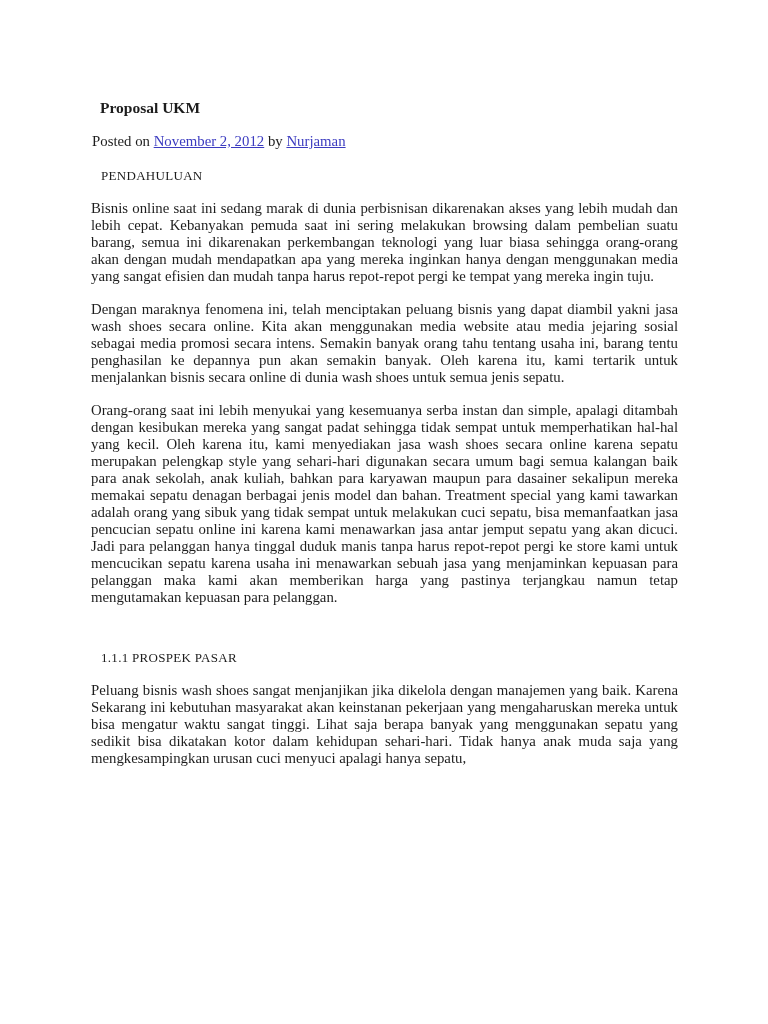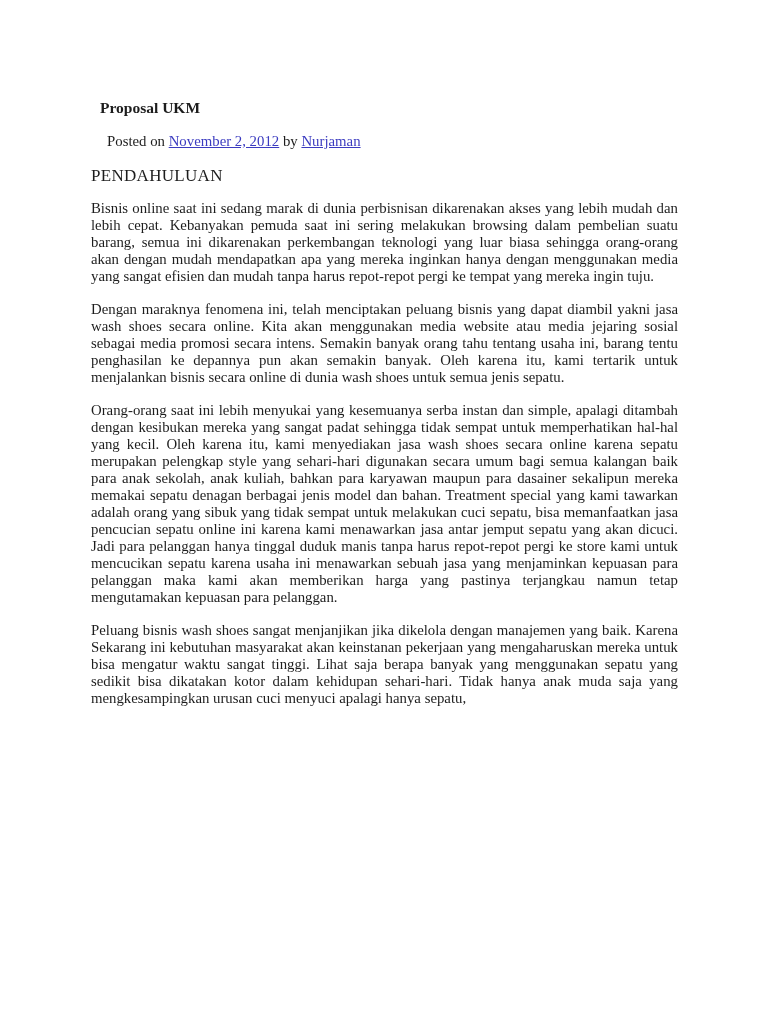--- a/index.html
+++ b/index.html
@@ -23,32 +23,32 @@
   }
   .post-title {
     font-size: 15.5px;
     font-weight: bold;
     line-height: 17px;
     margin: 0 0 17px 9px;
   }
   .byline {
     font-size: 14.8px;
     line-height: 17px;
-    margin: 0 0 17px 16px;
+    margin: 0 0 17px 1px;
   }
   .byline a {
     color: #3b3bc0;
     text-decoration: underline;
     cursor: pointer;
   }
   .doc-heading {
-    font-size: 17px;
+    font-size: 13px;
     font-weight: normal;
     line-height: 17px;
-    margin: 0 0 16px 0;
+    margin: 0 0 16px 10px;
     letter-spacing: 0.3px;
   }
   .doc-para {
     font-size: 14.8px;
     line-height: 17px;
     margin: 2px 0 16px 0;
     text-align: justify;
   }
   .doc-heading.extra-gap {
     margin-top: 43px;
@@ -67,16 +67,17 @@
 
 
 
   <p class="doc-para">Bisnis online saat ini sedang marak di dunia perbisnisan dikarenakan akses yang lebih mudah dan lebih cepat. Kebanyakan pemuda saat ini sering melakukan browsing dalam pembelian suatu barang, semua ini dikarenakan perkembangan teknologi yang luar biasa sehingga orang-orang akan dengan mudah mendapatkan apa yang mereka inginkan hanya dengan menggunakan media yang sangat efisien dan mudah tanpa harus repot-repot pergi ke tempat yang mereka ingin tuju.</p>
 
   <p class="doc-para">Dengan maraknya fenomena ini, telah menciptakan peluang bisnis yang dapat diambil yakni jasa wash shoes secara online. Kita akan menggunakan media website atau media jejaring sosial sebagai media promosi secara intens. Semakin banyak orang tahu tentang usaha ini, barang tentu penghasilan ke depannya pun akan semakin banyak. Oleh karena itu, kami tertarik untuk menjalankan bisnis secara online di dunia wash shoes untuk semua jenis sepatu.</p>
 
 
   <p class="doc-para">Orang-orang saat ini lebih menyukai yang kesemuanya serba instan dan simple, apalagi ditambah dengan kesibukan mereka yang sangat padat sehingga tidak sempat untuk memperhatikan hal-hal yang kecil. Oleh karena itu, kami menyediakan jasa wash shoes secara online karena sepatu merupakan pelengkap style yang sehari-hari digunakan secara umum bagi semua kalangan baik para anak sekolah, anak kuliah, bahkan para karyawan maupun para dasainer sekalipun mereka memakai sepatu denagan berbagai jenis model dan bahan. Treatment special yang kami tawarkan adalah orang yang sibuk yang tidak sempat untuk melakukan cuci sepatu, bisa memanfaatkan jasa pencucian sepatu online ini karena kami menawarkan jasa antar jemput sepatu yang akan dicuci. Jadi para pelanggan hanya tinggal duduk manis tanpa harus repot-repot pergi ke store kami untuk mencucikan sepatu karena usaha ini menawarkan sebuah jasa yang menjaminkan kepuasan para pelanggan maka kami akan memberikan harga yang pastinya terjangkau namun tetap mengutamakan kepuasan para pelanggan.</p>
 
+  <h2 class="doc-heading extra-gap">1.1.1 PROSPEK PASAR</h2>
 
   <p class="doc-para">Peluang bisnis wash shoes sangat menjanjikan jika dikelola dengan manajemen yang baik. Karena Sekarang ini kebutuhan masyarakat akan keinstanan pekerjaan yang mengaharuskan mereka untuk bisa mengatur waktu sangat tinggi. Lihat saja berapa banyak yang menggunakan sepatu yang sedikit bisa dikatakan kotor dalam kehidupan sehari-hari. Tidak hanya anak muda saja yang mengkesampingkan urusan cuci menyuci apalagi hanya sepatu,</p>
 
 </div>
 
 </body></html>

